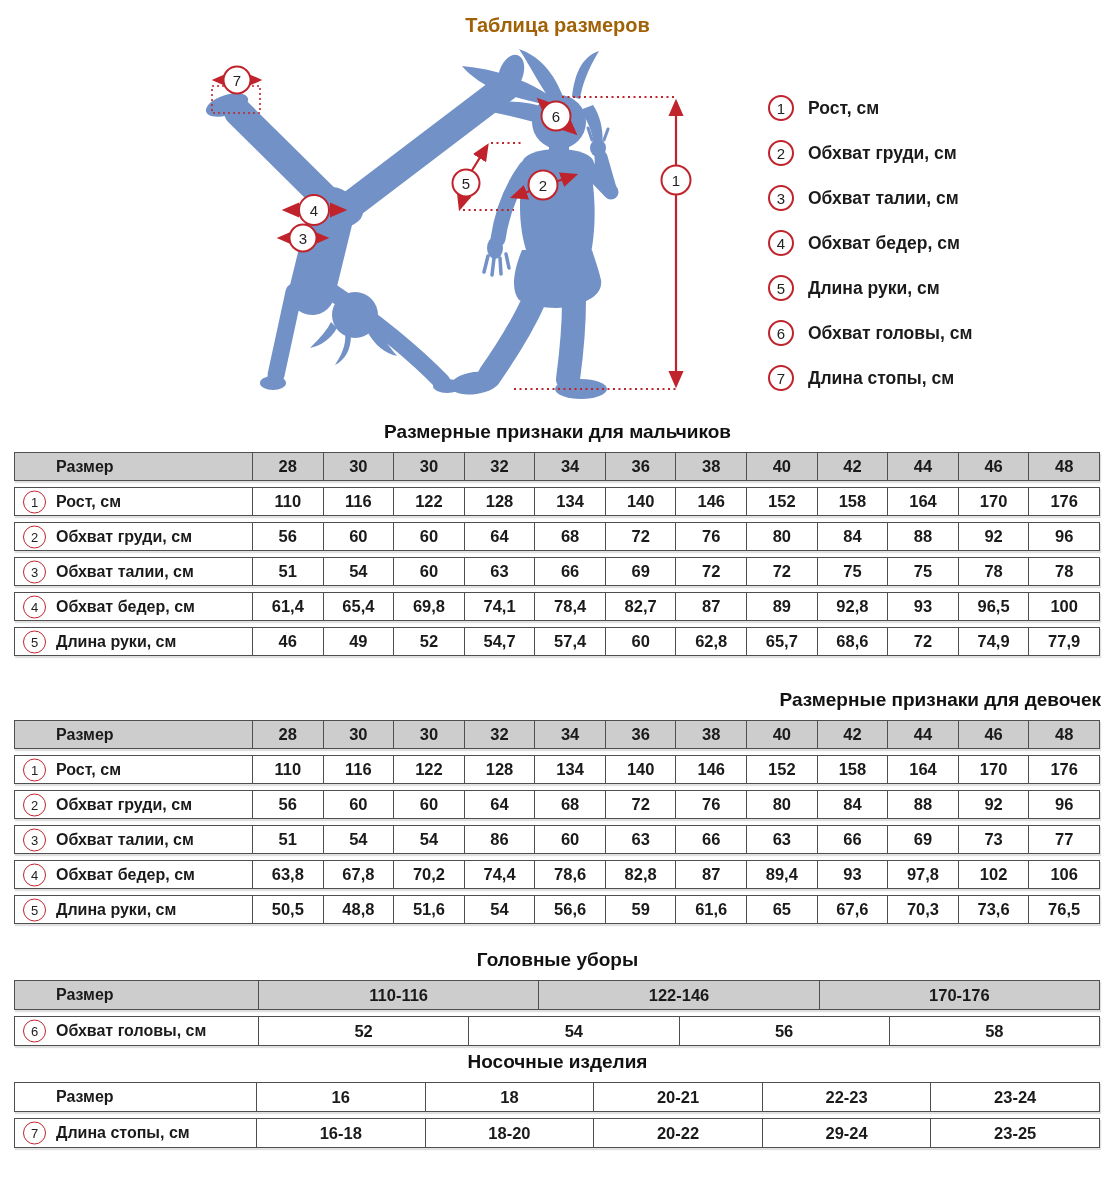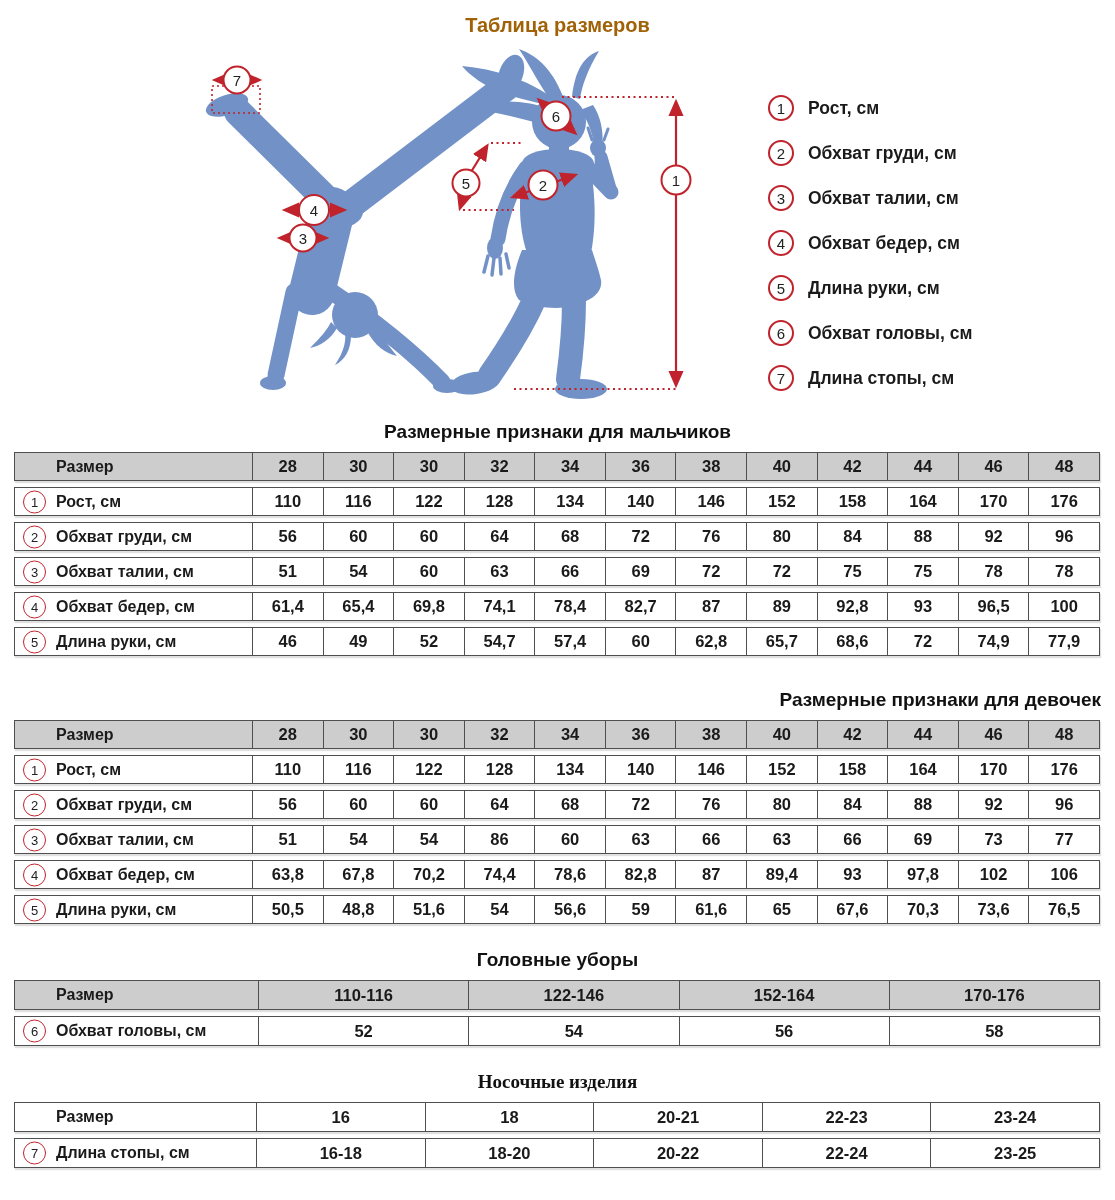--- a/index.html
+++ b/index.html
@@ -40,21 +40,21 @@
   h2.section-title {
     text-align: center;
     font-size: 19px;
     font-weight: bold;
     color: #111;
     height: 24px; line-height: 24px;
   }
   #boys-title     { margin: 2px 0 8px; }
   #girls-title    { margin: 32px 0 8px; text-align: right; }
   #headwear-title { margin: 24px 0 8px; }
-  #socks-title    { margin: 24px 0 8px; font-family: Liberation Serif, serif; }
+  #socks-title    { margin: 4px 0 8px; }
   
   .sz-table { width: 1086px; }
   .t-row {
     display: flex;
     align-items: stretch;
     height: 29px;
     border: 1px solid #4f4f4f;
     background: #ffffff;
     margin-bottom: 6px;
     box-shadow: 1px 2px 1px rgba(0,0,0,0.12);
@@ -455,21 +455,20 @@
       <div class="t-cell">76,5</div>
     </div>
   </div>
 
 <h2 class="section-title" id="headwear-title">Головные уборы</h2>
 <div class="sz-table cols4 rows30">
     <div class="t-row t-head">
       <div class="t-cell t-label">Размер</div>
       <div class="t-cell">110-116</div>
       <div class="t-cell">122-146</div>
-      <div class="t-cell">152-164</div>
       <div class="t-cell">170-176</div>
     </div>
     <div class="t-row t-data">
       <div class="t-cell t-label">
         <div class="marker-circle">6</div>
         <div class="row-label" style="display: inline;">Обхват головы, см</div>
       </div>
       <div class="t-cell">52</div>
       <div class="t-cell">54</div>
       <div class="t-cell">56</div>
@@ -490,16 +489,16 @@
       <div class="t-cell">23-24</div>
     </div>
     <div class="t-row t-data">
       <div class="t-cell t-label">
         <div class="marker-circle">7</div>
         <div class="row-label" style="display: inline;">Длина стопы, см</div>
       </div>
       <div class="t-cell">16-18</div>
       <div class="t-cell">18-20</div>
       <div class="t-cell">20-22</div>
-      <div class="t-cell">22-24</div>
+      <div class="t-cell">29-24</div>
       <div class="t-cell">23-25</div>
     </div>
   </div>
 
 </body></html>

